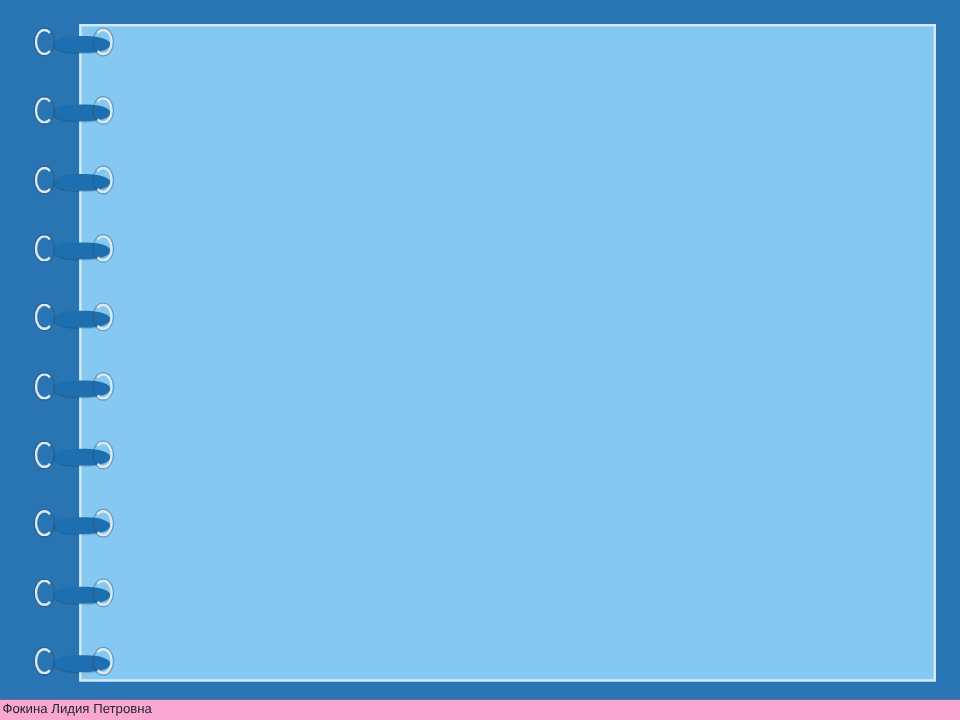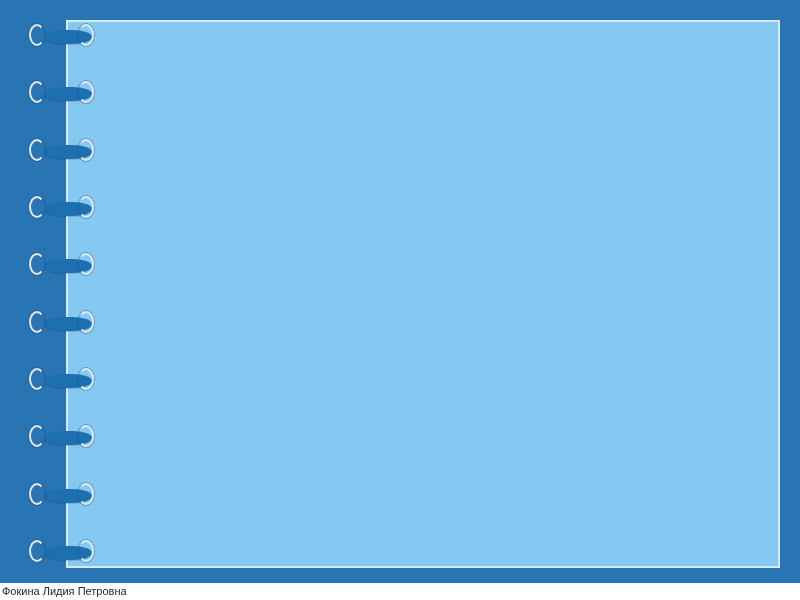--- a/index.html
+++ b/index.html
@@ -71,21 +71,21 @@
   .wire-r {
     left: 48px;
     border-left-color: transparent;
   }
   .footer {
     position: absolute;
     left: 0;
     top: 583px;
     width: 800px;
     height: 17px;
-    background: #ffffff;
+    background: #f9a8d4;
     color: #262626;
     font-size: 11px;
     line-height: 17px;
     padding-left: 2px;
   }
 </style>
 </head>
 <body>
 
 <div class="stage">

